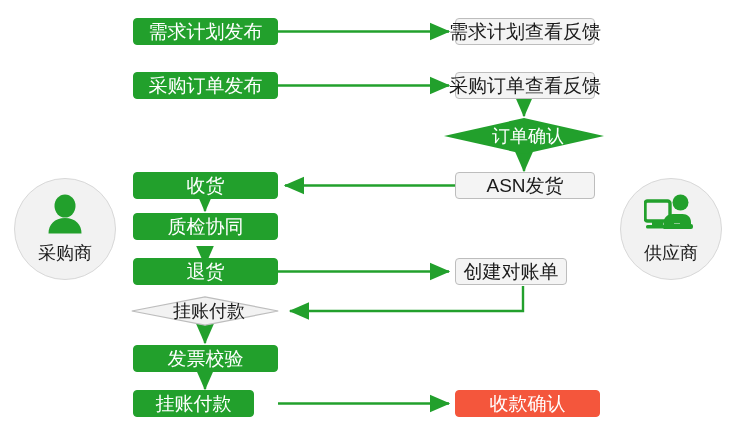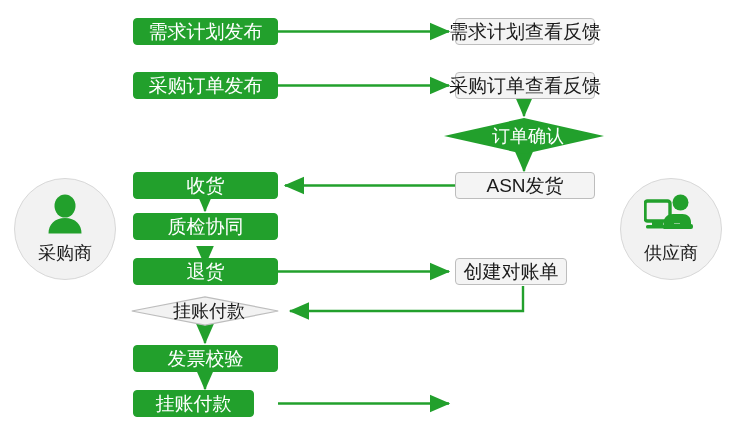--- a/index.html
+++ b/index.html
@@ -224,14 +224,17 @@
   </div>
 
   <div class="node plain" style="left:455px; top:172px; width:140px; height:27px;">
     <span>ASN发货</span>
   </div>
 
   <div class="node plain" style="left:455px; top:258px; width:112px; height:27px;">
     <span>创建对账单</span>
   </div>
 
+  <div class="node orange" style="left:455px; top:390px; width:145px; height:27px;">
+    <span>收款确认</span>
+  </div>
 
 </div>
 
 </body></html>

